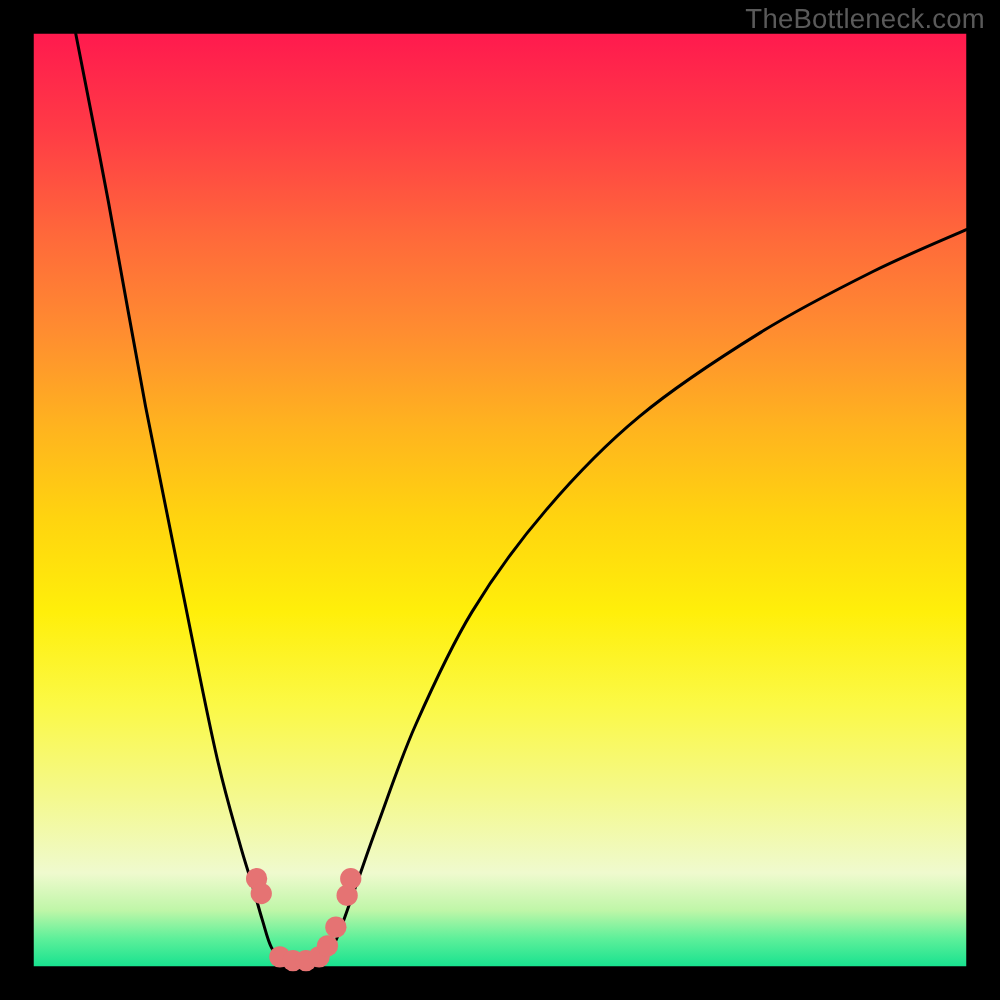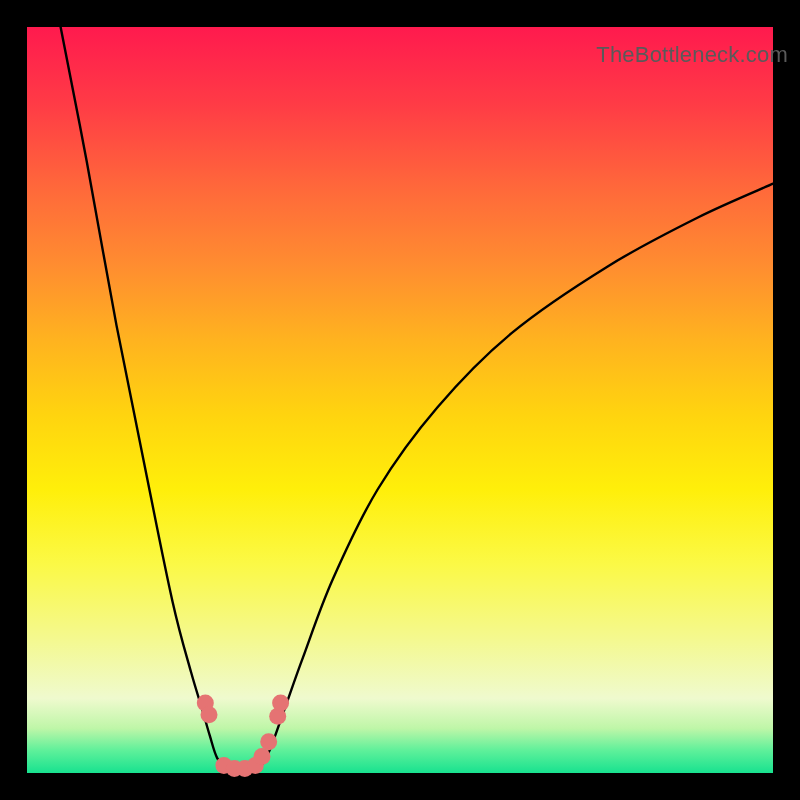--- a/index.html
+++ b/index.html
@@ -13,21 +13,20 @@
   .watermark {
     position: absolute;
     top: 2px;
     right: 12px;
     font-family: Arial, Helvetica, sans-serif;
     font-size: 22px;
     font-weight: 500;
     color: #5a5a5a;
     letter-spacing: 0.2px;
     z-index: 20;
-    margin-top: 40px;
   }
   .plot {
     position: absolute;
     left: 27px;
     top: 27px;
     width: 746px;
     height: 746px;
   }
   .gradient-bg {
     position: absolute;

